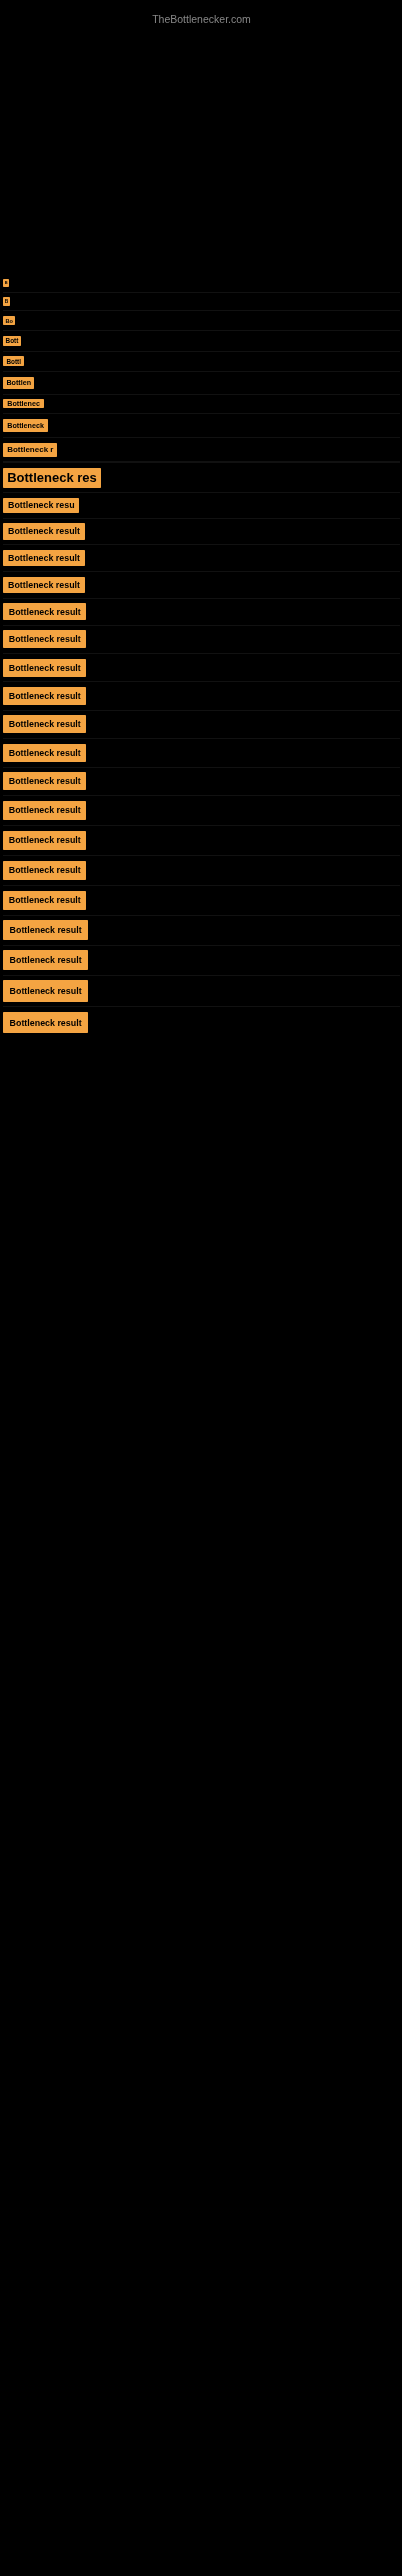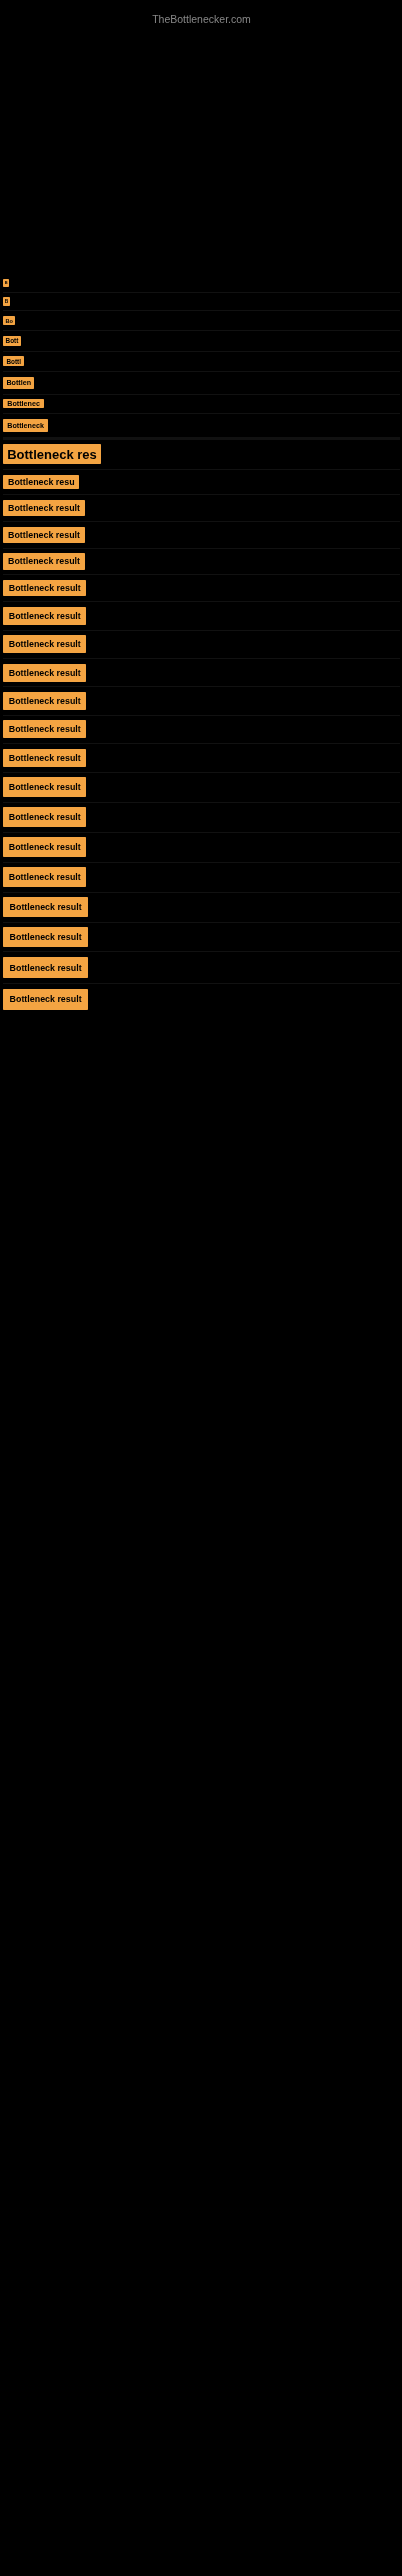--- a/index.html
+++ b/index.html
@@ -135,20 +135,23 @@
     </div>
     <div class="divider"></div>
     <div class="bar-row" style="--idx: 7;">
       <span class="bar-label" style="font-size: 7.2px; padding: 0 4px;">Bottlenec</span>
     </div>
     <div class="divider"></div>
     <div class="bar-row" style="--idx: 8;">
       <span class="bar-label" style="font-size: 7.2px; padding: 2.4px 4px;">Bottleneck</span>
     </div>
     <div class="divider"></div>
+    <div class="bar-row" style="--idx: 9;">
+      <span class="bar-label" style="font-size: 8px; padding: 2.4px 4px;">Bottleneck r</span>
+    </div>
     <div class="divider"></div>
     <div class="divider"></div>
     <div class="bar-row" style="--idx: 11;">
       <span class="bar-label" style="font-size: 13px; padding: 2.4px 4px;">Bottleneck res</span>
     </div>
     <div class="divider"></div>
     <div class="bar-row" style="--idx: 12;">
       <span class="bar-label" style="font-size: 8.9px; padding: 2.4px 4.8px;">Bottleneck resu</span>
     </div>
     <div class="divider"></div>

